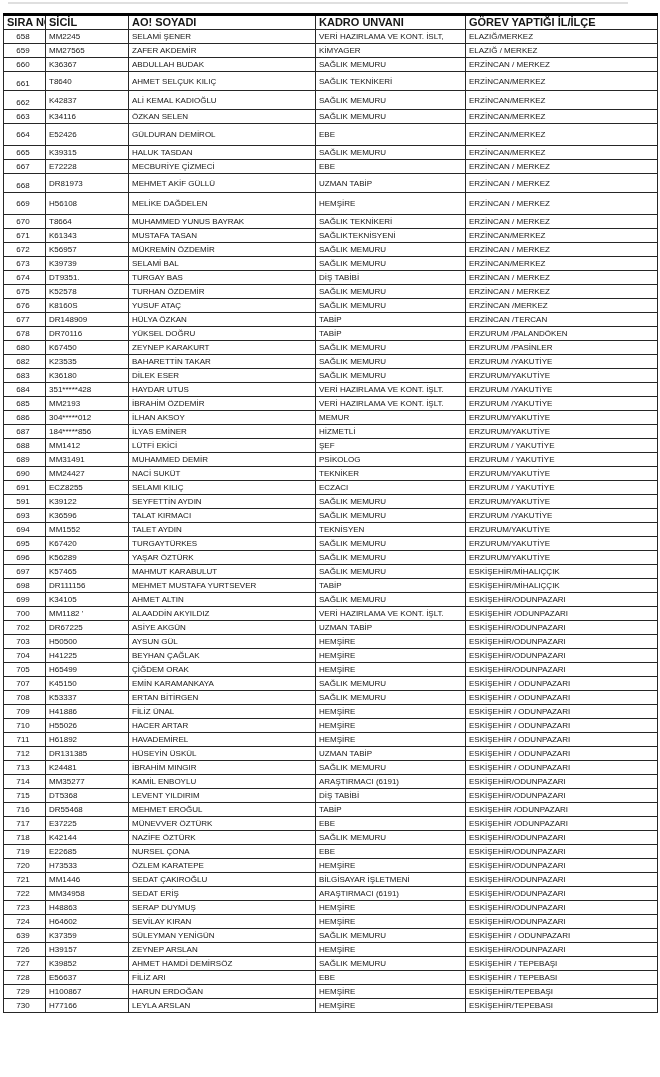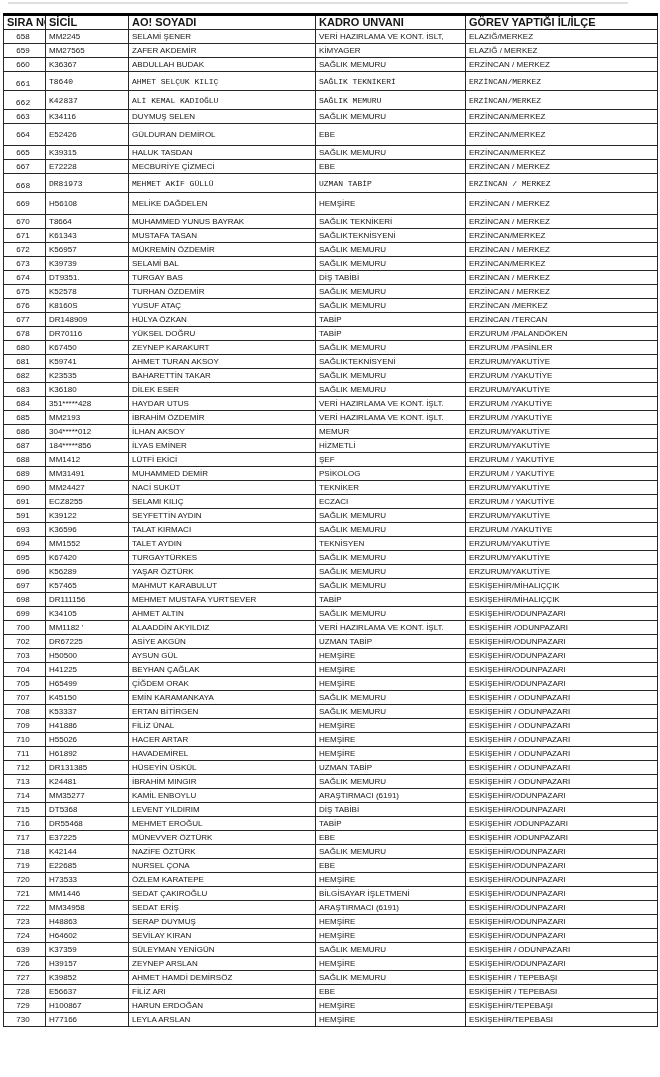--- a/index.html
+++ b/index.html
@@ -58,21 +58,21 @@
     font-size: 11px;
     border-top: none;
   }
   td.num {
     text-align: center;
     padding-right: 6px;
   }
   tr.num-bottom td.num {
     vertical-align: bottom;
   }
-  tr.num-bottom th, tr.num-bottom td { height: 16px; font-family: Liberation Mono, monospace; }
+  tr.num-bottom th, tr.num-bottom td { height: 16px; }
   tr.tall th, tr.tall td { height: 19px; margin-top: 16px; }
 </style>
 </head>
 <body>
 
 <div class="page">
   <div class="scan-artifact"></div>
 
   <table class="personnel">
     <colgroup>
@@ -123,21 +123,21 @@
         <tr class="num-bottom">
       <td class="num">662</td>
       <td>K42837</td>
       <td>ALİ KEMAL KADIOĞLU</td>
       <td>SAĞLIK MEMURU</td>
       <td>ERZİNCAN/MERKEZ</td>
     </tr>
         <tr>
       <td class="num">663</td>
       <td>K34116</td>
-      <td>DUYMUŞ SELEN</td>
+      <td>ÖZKAN SELEN</td>
       <td>SAĞLIK MEMURU</td>
       <td>ERZİNCAN/MERKEZ</td>
     </tr>
         <tr class="tall">
       <td class="num">664</td>
       <td>E52426</td>
       <td>GÜLDURAN DEMİROL</td>
       <td>EBE</td>
       <td>ERZİNCAN/MERKEZ</td>
     </tr>
@@ -231,27 +231,20 @@
       <td>YÜKSEL DOĞRU</td>
       <td>TABİP</td>
       <td>ERZURUM /PALANDÖKEN</td>
     </tr>
         <tr>
       <td class="num">680</td>
       <td>K67450</td>
       <td>ZEYNEP KARAKURT</td>
       <td>SAĞLIK MEMURU</td>
       <td>ERZURUM /PASİNLER</td>
-    </tr>
-        <tr>
-      <td class="num">681</td>
-      <td>K59741</td>
-      <td>AHMET TURAN AKSOY</td>
-      <td>SAĞLIKTEKNİSYENİ</td>
-      <td>ERZURUM/YAKUTİYE</td>
     </tr>
         <tr>
       <td class="num">682</td>
       <td>K23535</td>
       <td>BAHARETTİN TAKAR</td>
       <td>SAĞLIK MEMURU</td>
       <td>ERZURUM /YAKUTİYE</td>
     </tr>
         <tr>
       <td class="num">683</td>

